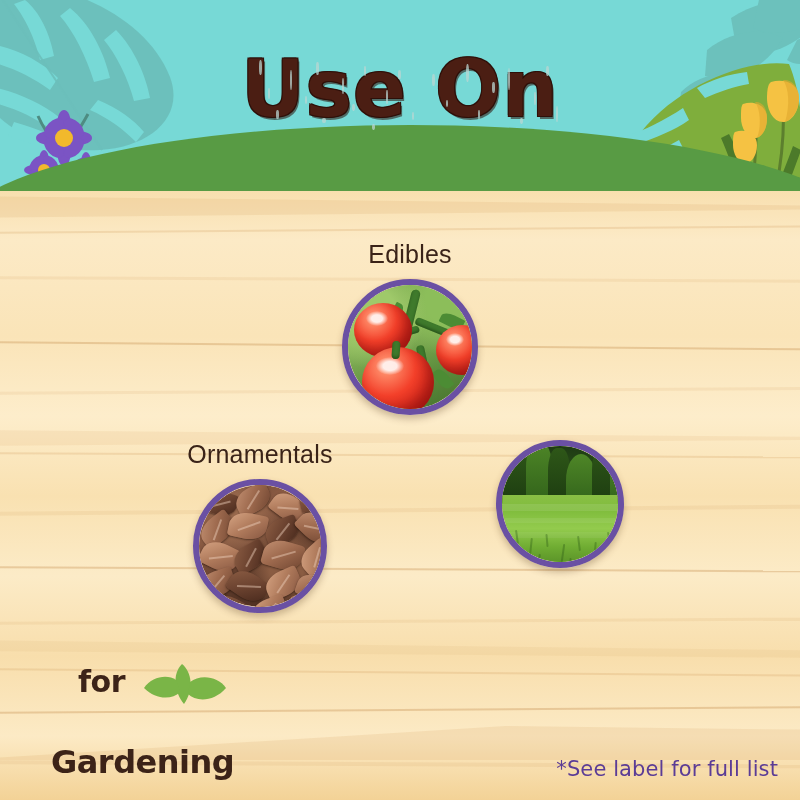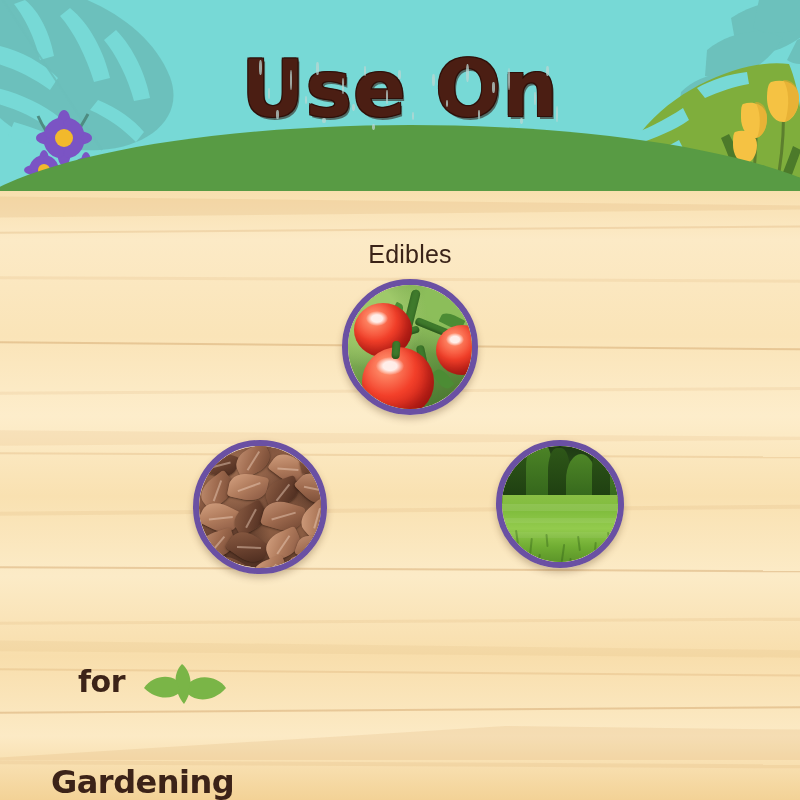--- a/index.html
+++ b/index.html
@@ -257,21 +257,20 @@
     letter-spacing: -1.5px;
   }
   .logo-gardening {
     position: absolute;
     left: 27px; top: 79px;
     font-size: 32px;
     font-weight: bold;
     color: #3C2318;
     font-family: "DejaVu Sans", sans-serif;
     letter-spacing: -0.5px;
-    margin-top: 20px;
   }
 
   
   .footnote {
     position: absolute;
     right: 22px;
     top: 757px;
     font-size: 21px;
     color: #5B3C96;
     font-family: "DejaVu Sans", sans-serif;
@@ -474,20 +473,21 @@
         <div class="tomato" style="left:88px;top:40px;width:52px;height:50px;"></div>
         <div class="tom-gloss" style="left:98px;top:48px;width:18px;height:13px;"></div>
         <div class="tomato" style="left:14px;top:62px;width:72px;height:70px;"></div>
         <div class="tom-gloss" style="left:28px;top:72px;width:28px;height:18px;"></div>
         <div class="stem" style="left:44px;top:56px;width:8px;height:18px;transform:rotate(4deg);"></div>
       </div>
     </div>
   </div>
 
   <div class="card" style="left:160px;top:440px;width:200px;">
+    <div class="card-label">Ornamentals</div>
     <div class="photo" style="width:134px;height:134px;">
       <div class="photo-inner">
         <div class="orn-bg"></div>
         <div class="orn-leaf dk" style="left:4px;top:6px;width:34px;height:24px;transform:rotate(18deg);">
             <i class="orn-vein"></i>
           </div>
         <div class="orn-leaf" style="left:36px;top:2px;width:36px;height:25px;transform:rotate(-26deg);">
             <i class="orn-vein"></i>
           </div>
         <div class="orn-leaf lt" style="left:72px;top:10px;width:34px;height:24px;transform:rotate(36deg);">
@@ -578,14 +578,15 @@
       <g fill="#7AB547">
         <path d="M46 6 C56 14 58 32 48 46 C38 34 36 16 46 6 Z"></path>
         <path d="M40 22 C32 16 16 18 8 30 C20 42 36 42 44 34 Z"></path>
         <path d="M54 24 C64 16 82 18 90 30 C78 44 60 44 52 36 Z"></path>
       </g>
     </svg>
     <div class="logo-for">for</div>
     <div class="logo-gardening">Gardening</div>
   </div>
 
+  <div class="footnote">*See label for full list</div>
 
 </div>
 
 </body></html>

